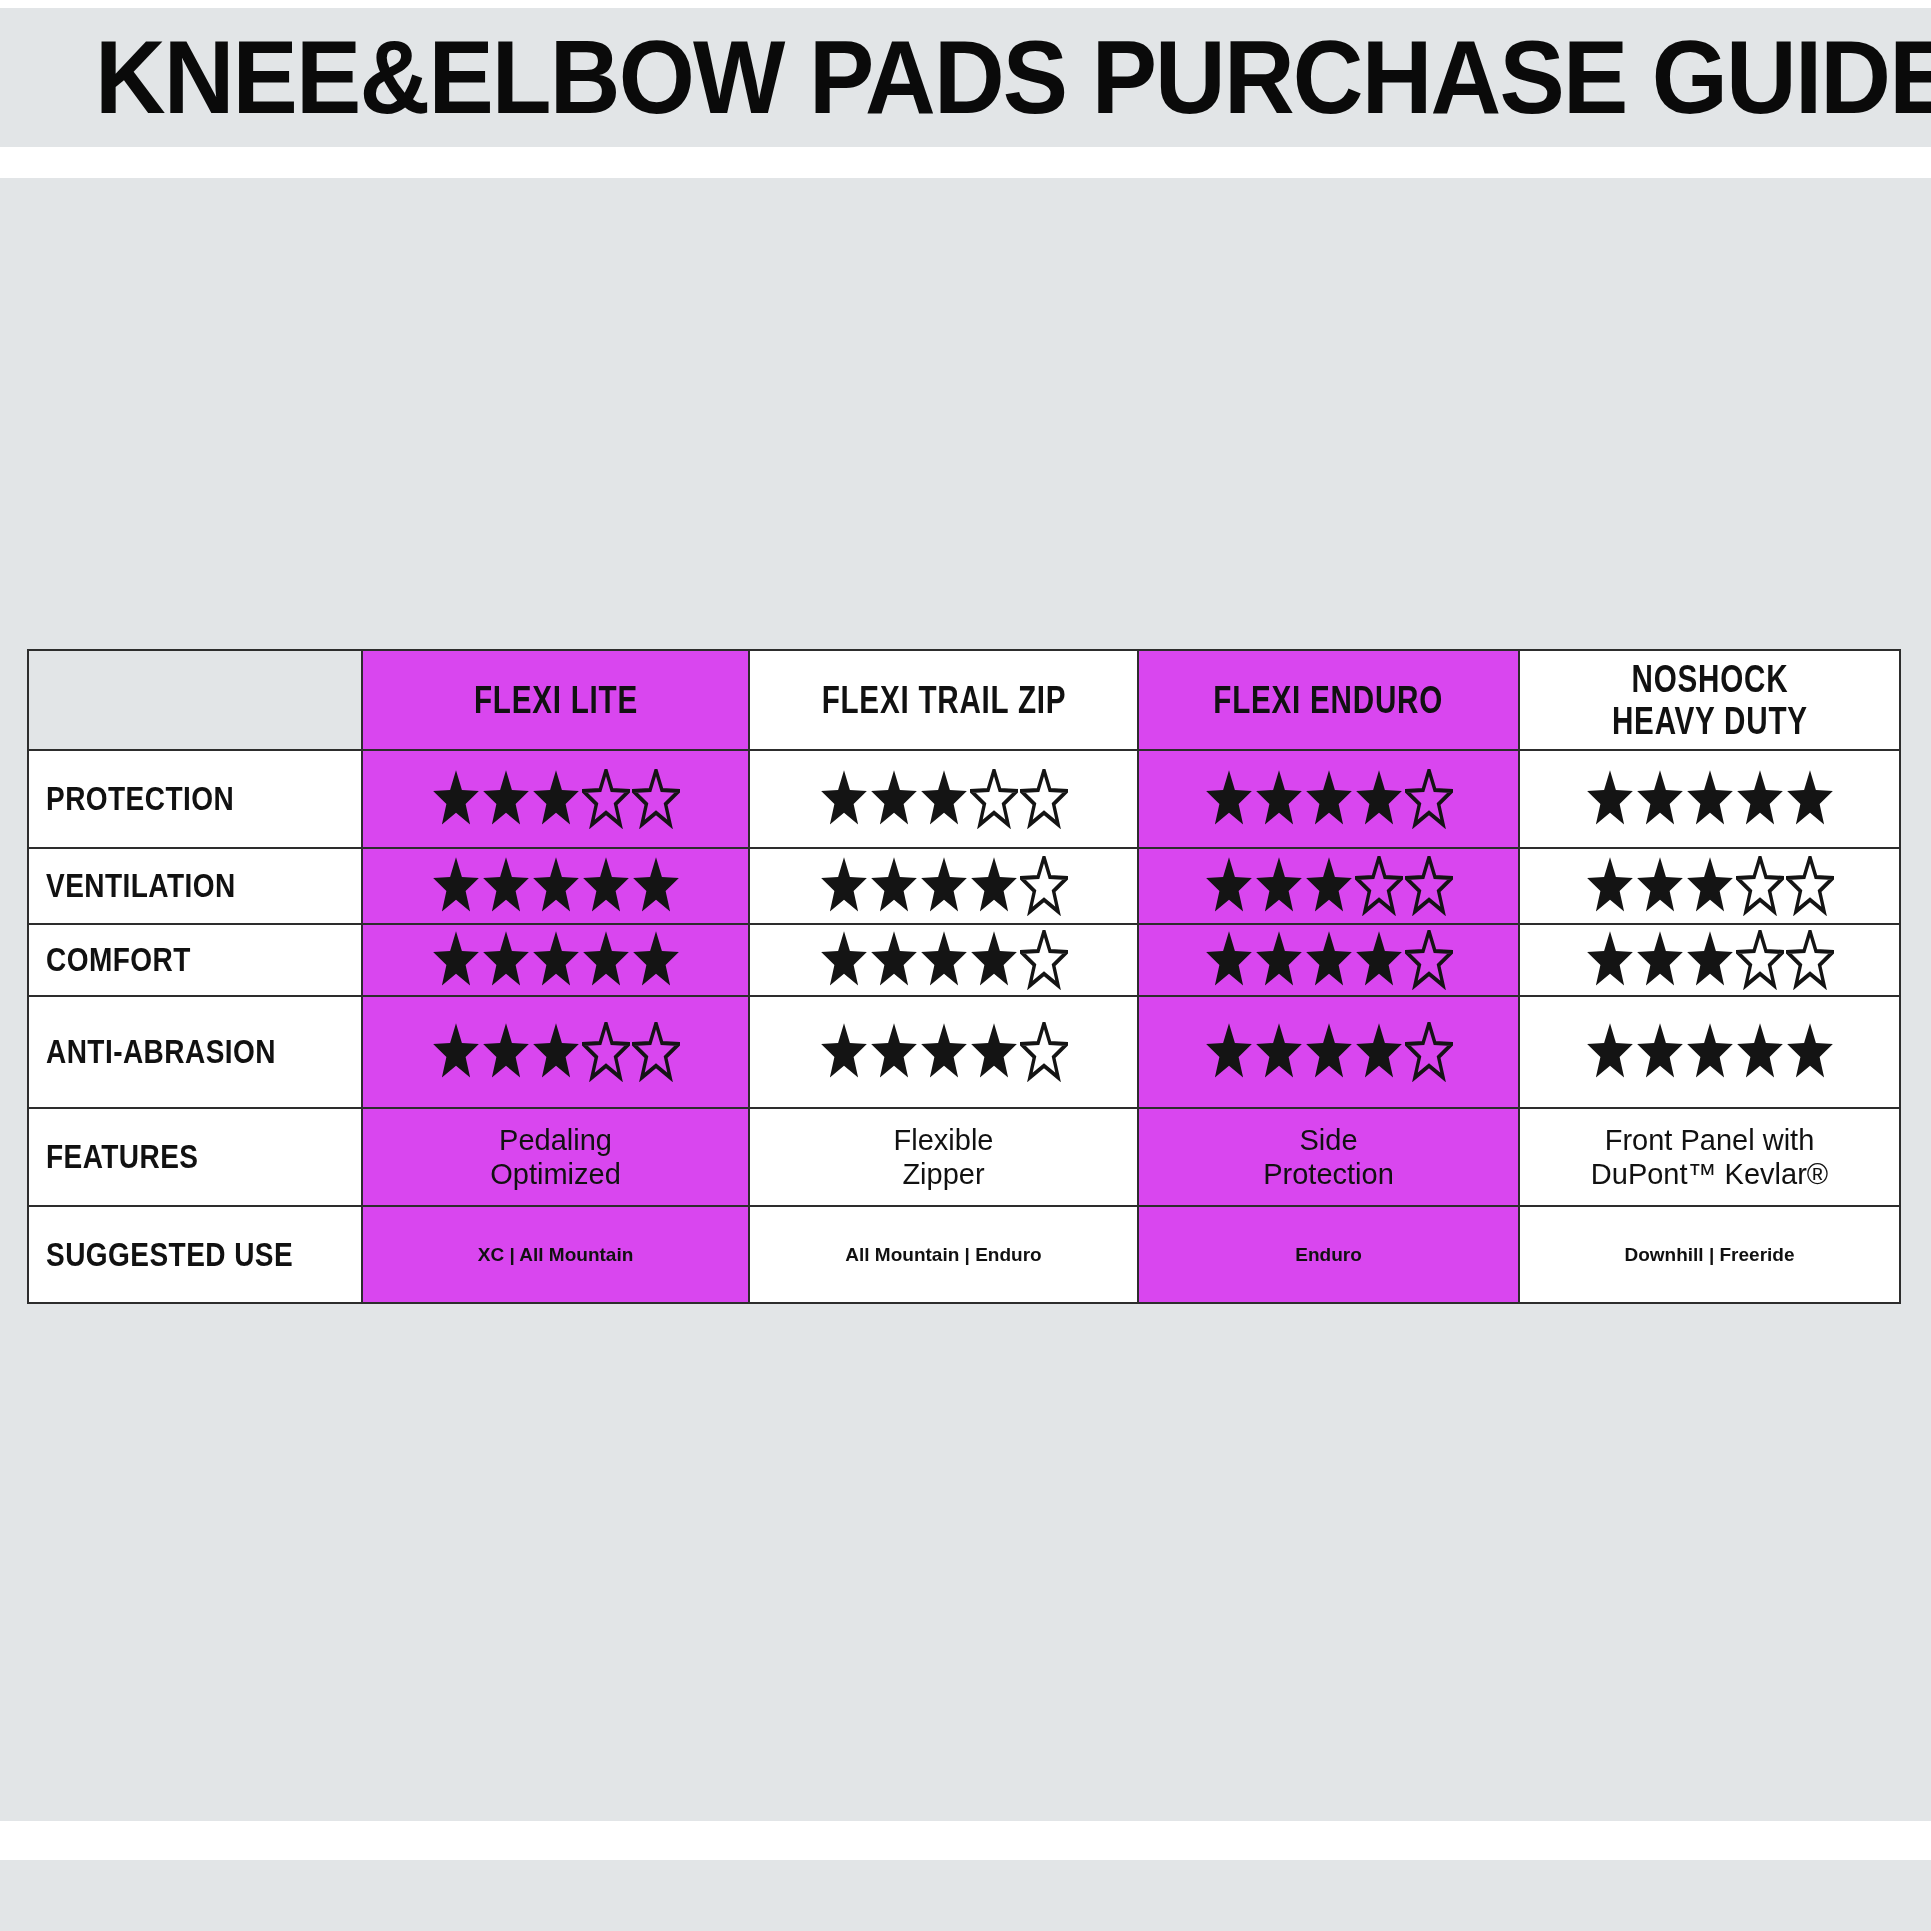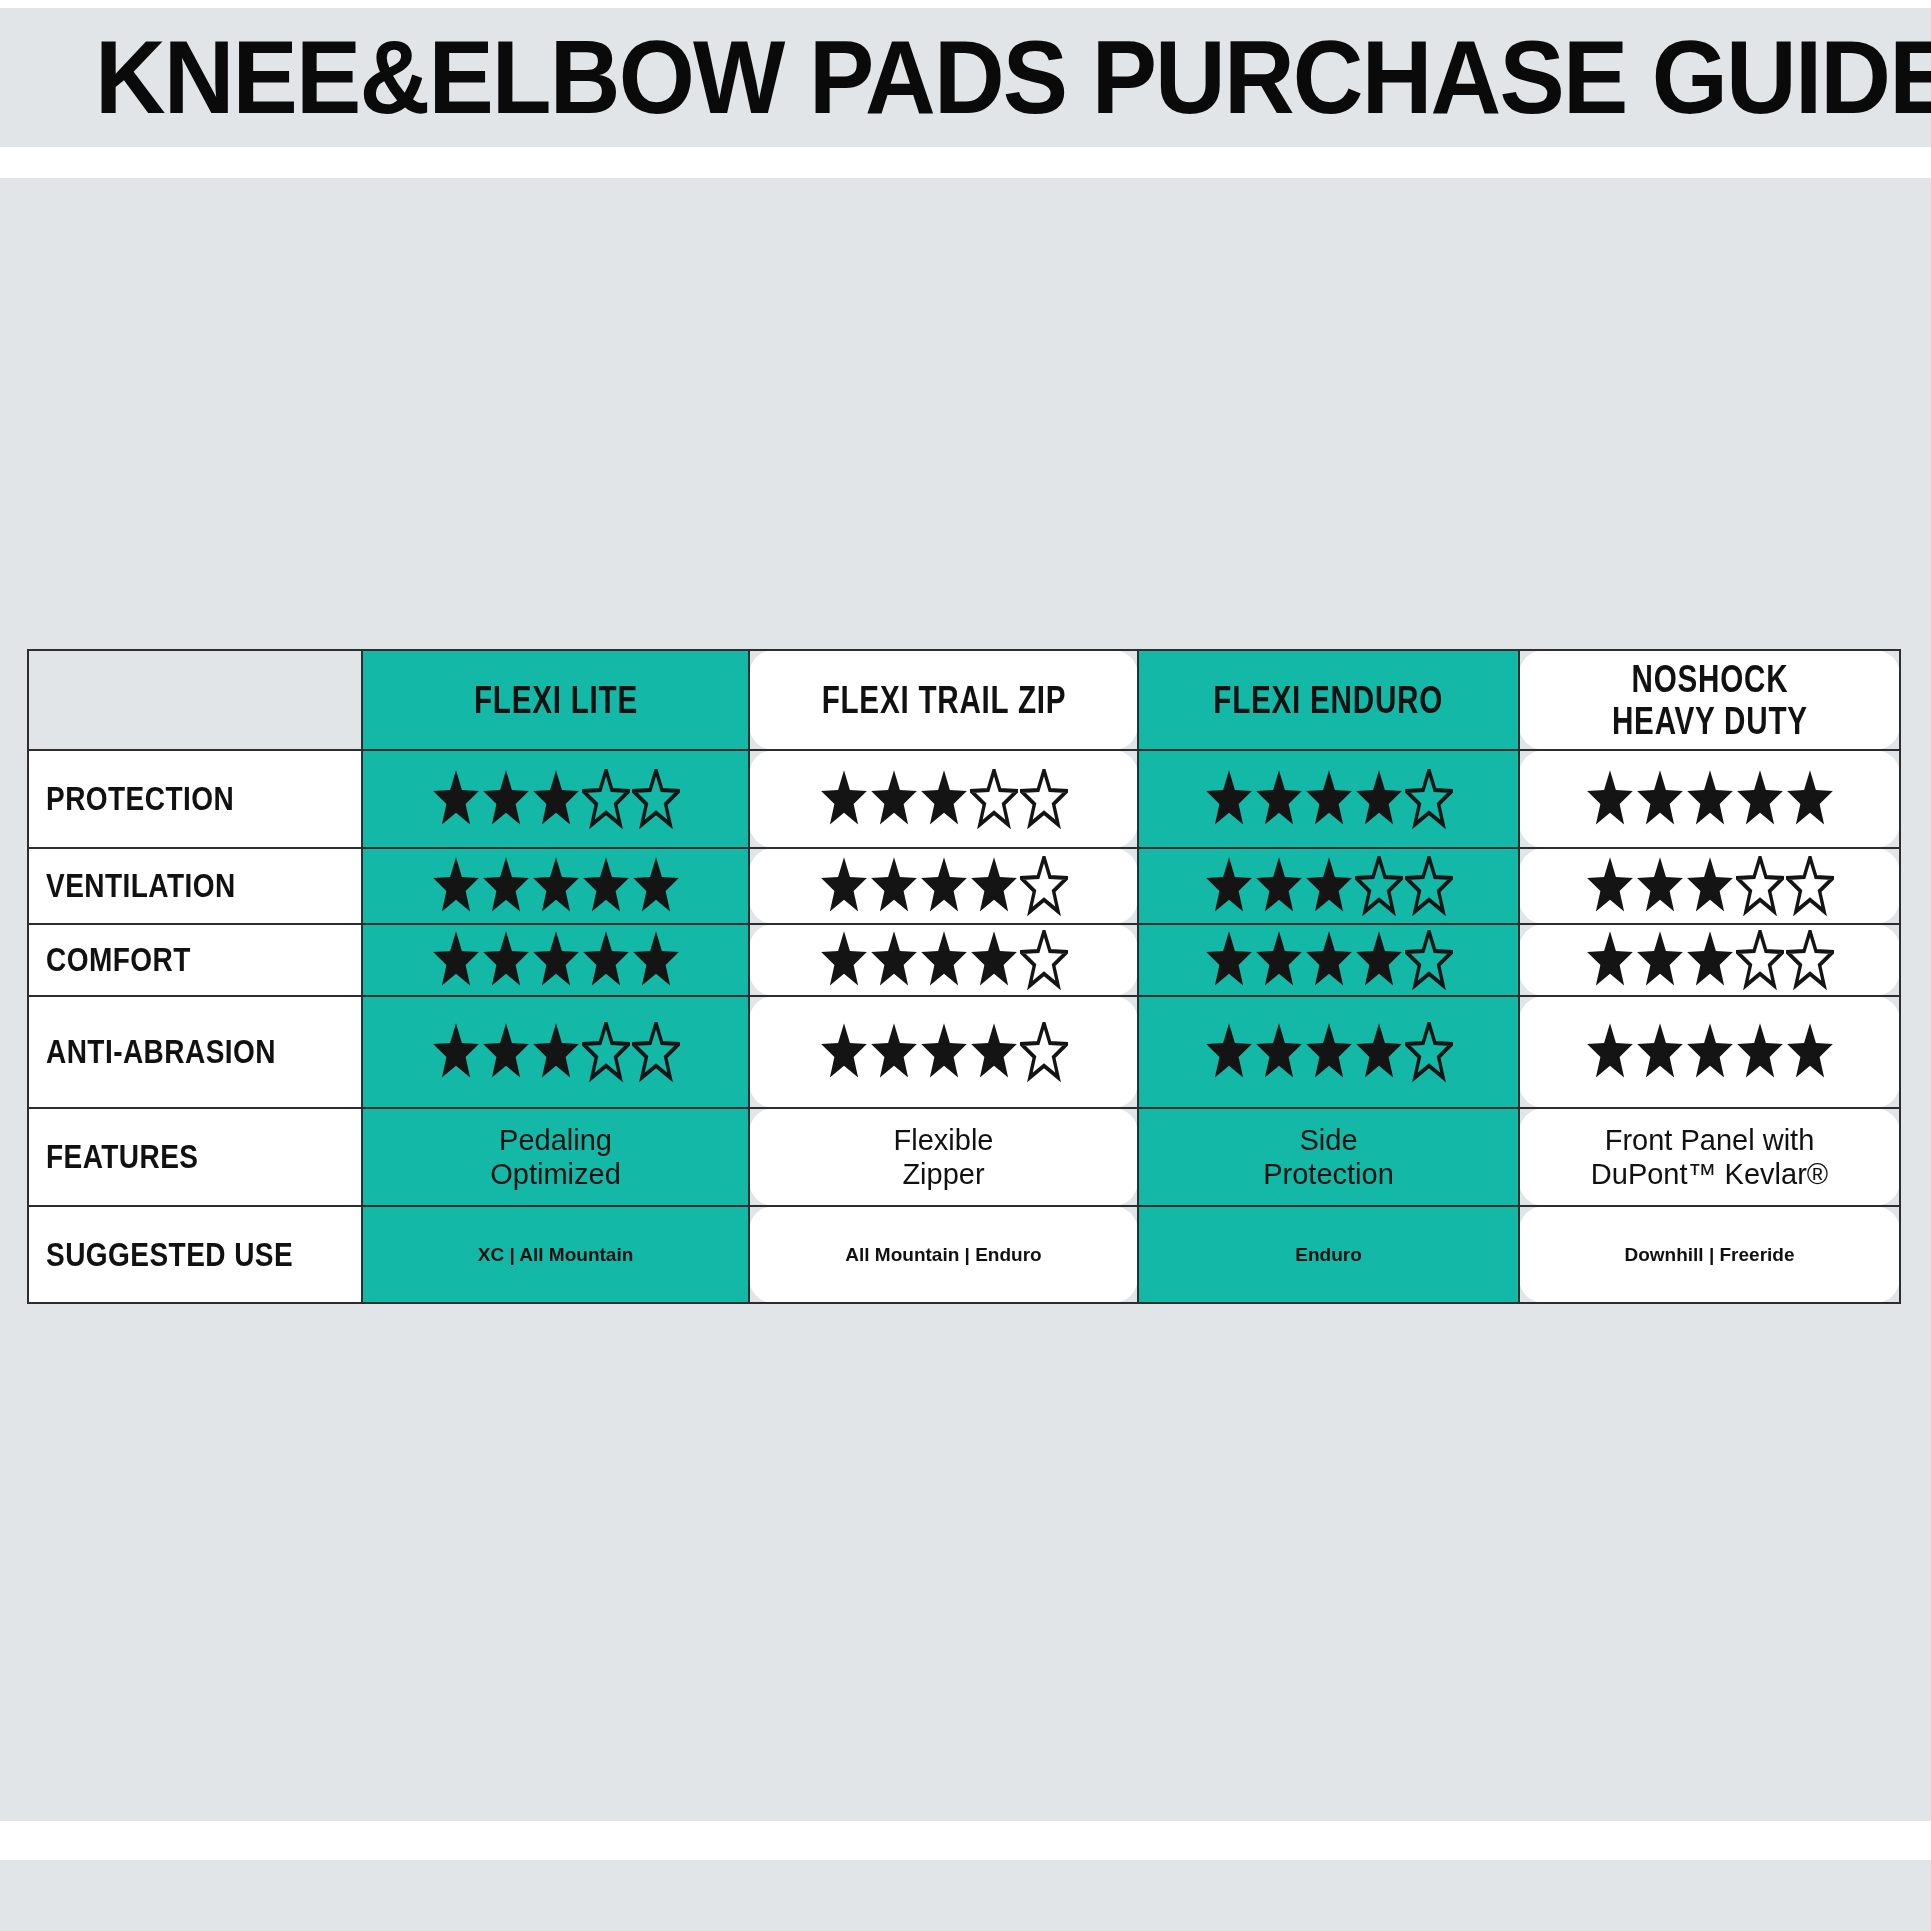--- a/index.html
+++ b/index.html
@@ -22,22 +22,22 @@
     display:inline-block; font-weight:bold; letter-spacing:-1.9px;
     transform:scaleX(0.95); transform-origin:center; color:#0a0a0a;
   }
 
   table.guide {
     position:absolute; left:27px; top:649px; width:1873px;
     border-collapse:collapse; table-layout:fixed;
   }
   table.guide td, table.guide th { border:2.9px solid #2d2d2d; padding:0; vertical-align:middle; }
   td.ghost { border:none; background:transparent; }
-  .c-gray  { background:#14b8a6; }
-  .c-white { background:#ffffff;border-radius:25px; }
+  .c-gray  { background:#d946ef; }
+  .c-white { background:#ffffff; }
 
   th.product { font-weight:bold; text-align:center; }
   th.product .cond {
     display:inline-block; font-size:39px; line-height:42px; letter-spacing:1px;
     white-space:pre-line; transform:scaleX(0.76); transform-origin:center;
   }
   td.label-cell { background:#ffffff; text-align:left; }
   td.label-cell .condL {
     display:inline-block; margin-left:17.4px; font-weight:bold; font-size:33px;
     letter-spacing:0.5px; white-space:nowrap;

